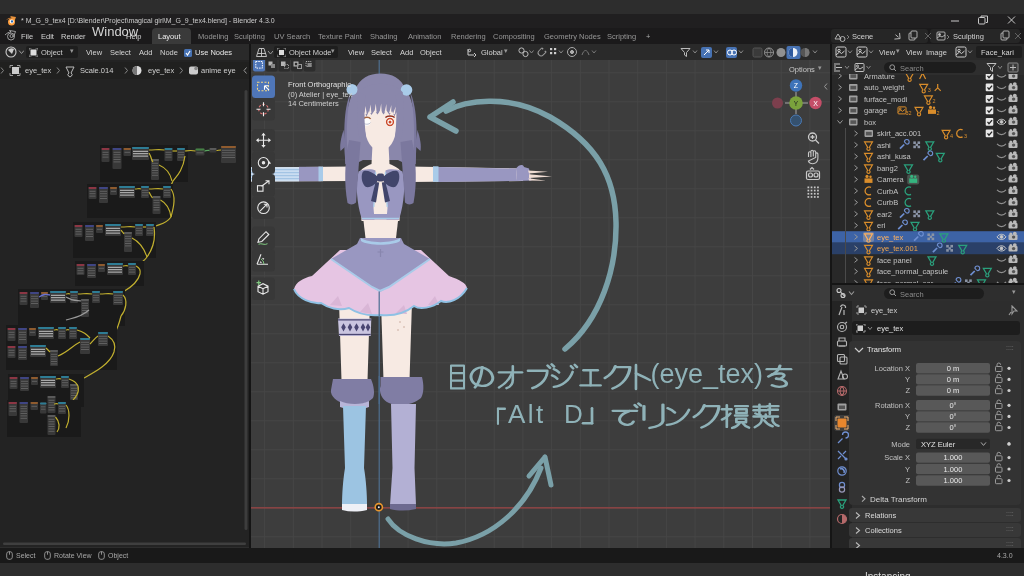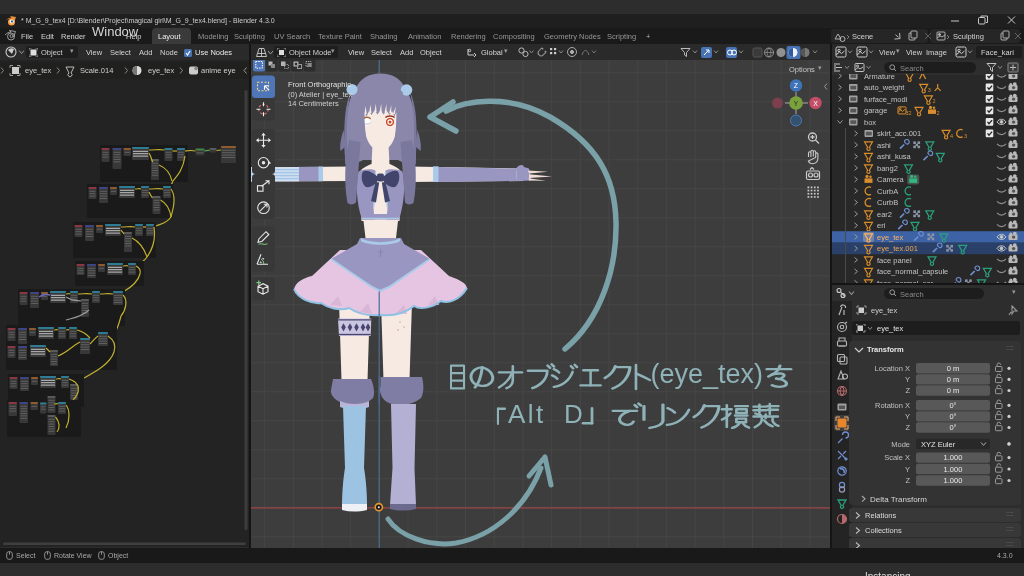--- a/index.html
+++ b/index.html
@@ -1370,21 +1370,21 @@
 <svg class="abs" style="left:856px;top:324px" width="18" height="9" viewBox="0 0 18 9">
     <rect x="1.5" y="1.5" width="5.5" height="5.5" fill="#ccc"></rect>
     <path d="M0,2 V0 H2 M7,0 H9 V2 M9,6 V8 H7 M2,8 H0 V6" stroke="#999" fill="none"></path>
     <path d="M12,3 l2,2.5 2,-2.5" stroke="#888" fill="none"></path>
   </svg>
 <div class="tx" style="left:877px;top:323.5px;font-size:7.5px;color:#e0e0e0">eye_tex</div>
 <div class="abs" style="left:849px;top:341px;width:172px;height:164px;background:#333333;border-radius:4px"></div>
 <svg class="abs" style="left:854px;top:346px" width="10" height="8" viewBox="0 0 10 8">
     <path d="M1,2 l4,4 4,-4" stroke="#ccc" fill="none" stroke-width="1.2"></path>
   </svg>
-<div class="tx" style="left:867px;top:345px;font-size:7.5px;color:#e8e8e8;font-weight:bold">Transform</div>
+<div class="tx" style="left:867px;top:345px;font-size:7.5px;color:#e8e8e8;font-weight:normal">Transform</div>
 <div class="tx" style="left:1006px;top:344px;font-size:7px;color:#777">::::</div>
 <svg class="abs" style="left:849px;top:341px" width="175" height="207" viewBox="849 341 175 207">
     <text x="910" y="371.1" font-size="7.5" fill="#c0c0c0" text-anchor="end" font-family="Liberation Sans">Location X</text>
     <rect x="916" y="363.1" width="74" height="10.4" rx="2" fill="#585858"></rect>
     <text x="953" y="371.1" font-size="7.5" fill="#e8e8e8" text-anchor="middle" font-family="Liberation Sans">0 m</text>
     <g stroke="#9a9a9a" fill="none" stroke-width="1">
       <rect x="995.5" y="366.5" width="6.5" height="5" rx="0.8"></rect>
       <path d="M997,366.3 v-1.5 a1.8,1.8 0 0,1 3.6,0"></path>
     </g>
     <circle cx="1009" cy="368.3" r="1.6" fill="#cfcfcf"></circle>

